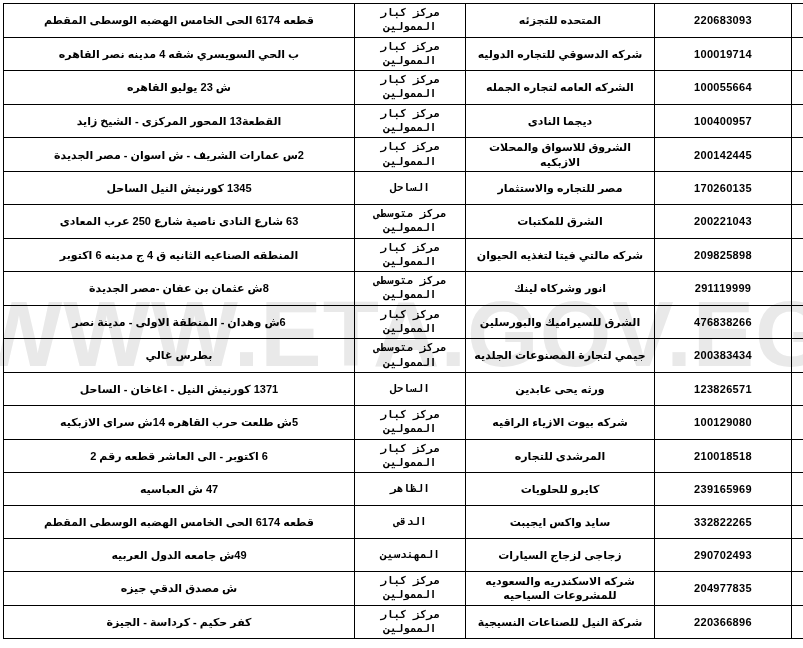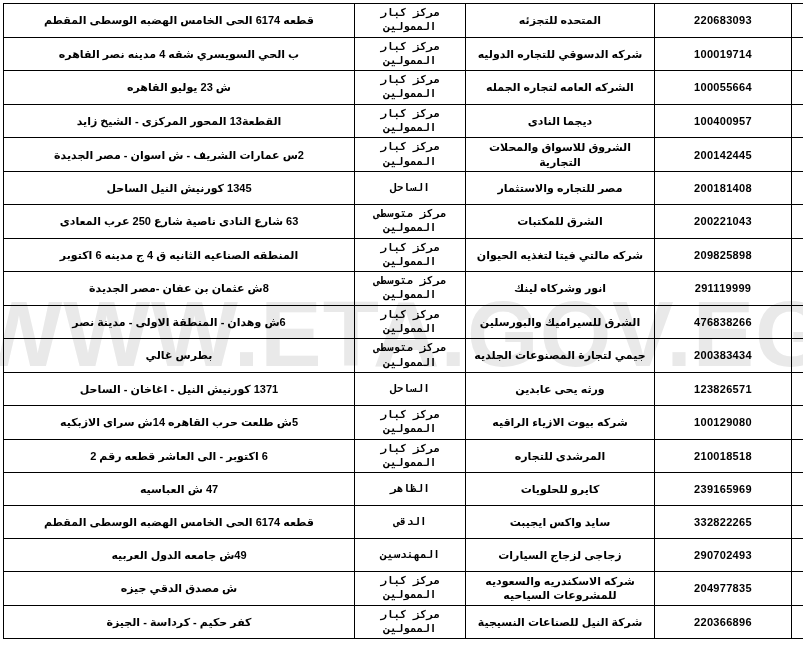--- a/index.html
+++ b/index.html
@@ -90,27 +90,27 @@
         <tr>
           <td class="col-num">22</td>
           <td class="col-reg">100400957</td>
           <td class="col-company">ديجما النادى</td>
           <td class="col-center">مركز كبار الممولين</td>
           <td class="col-address">القطعة13 المحور المركزى - الشيخ زايد</td>
         </tr>
         <tr>
           <td class="col-num">23</td>
           <td class="col-reg">200142445</td>
-          <td class="col-company">الشروق للاسواق والمحلات التجارية</td>
+          <td class="col-company">الشروق للاسواق والمحلات الازبكيه</td>
           <td class="col-center">مركز كبار الممولين</td>
           <td class="col-address">2س عمارات الشريف - ش اسوان - مصر الجديدة</td>
         </tr>
         <tr>
           <td class="col-num">24</td>
-          <td class="col-reg">200181408</td>
+          <td class="col-reg">170260135</td>
           <td class="col-company">مصر للتجاره والاستثمار</td>
           <td class="col-center">الساحل</td>
           <td class="col-address">1345 كورنيش النيل الساحل</td>
         </tr>
         <tr>
           <td class="col-num">25</td>
           <td class="col-reg">200221043</td>
           <td class="col-company">الشرق للمكتبات</td>
           <td class="col-center">مركز متوسطى الممولين</td>
           <td class="col-address">63 شارع النادى ناصية شارع 250 عرب المعادى</td>

